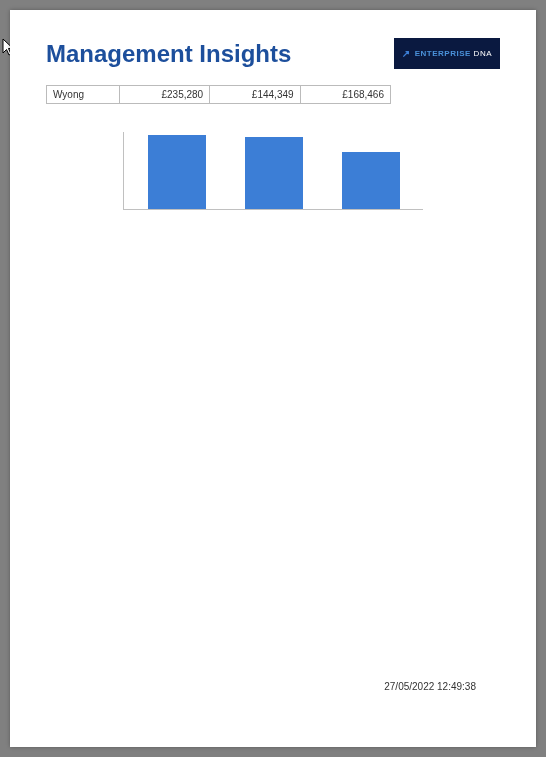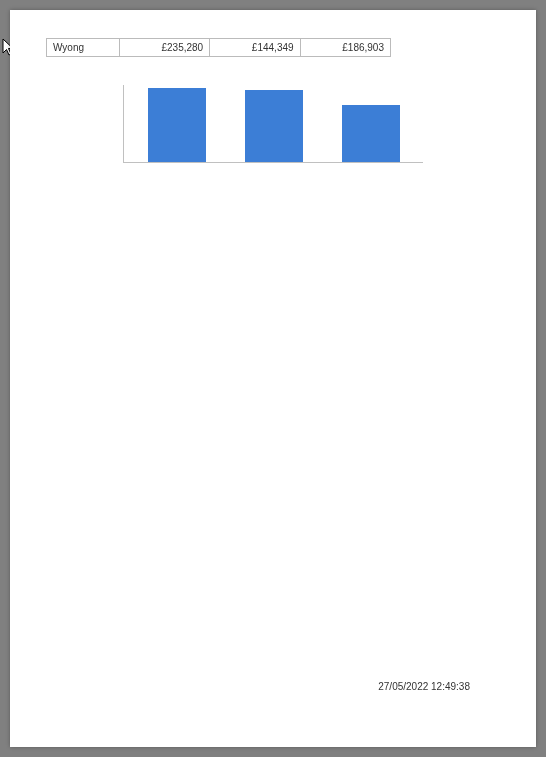--- a/index.html
+++ b/index.html
@@ -74,47 +74,57 @@
       justify-content: space-around;
       padding: 0 4px;
     }
     .bar {
       background: #3c7ed6;
       width: 58px;
     }
     .timestamp {
       position: absolute;
       bottom: 55px;
-      right: 66px;
+      right: 60px;
       font-size: 10px;
       color: #333;
     }
     .cursor {
       position: absolute;
       top: 38px;
       left: 2px;
       pointer-events: none;
     }
   </style>
 </head>
 <body>
 
 <svg class="cursor" width="16" height="20" viewBox="0 0 16 20">
   <path d="M1 1 L1 15 L4.5 11.5 L7 17 L9 16 L6.5 10.5 L11 10.5 Z" fill="white" stroke="black" stroke-width="1"></path>
 </svg>
 
 <div class="page">
+  <div class="header">
+    <div class="title">Management Insights</div>
+    <div class="logo">
+      <span class="logo-arrow">↗</span>
+      <span>
+        <span>ENTERPRISE</span>
+        <span class="logo-text-light">DNA</span>
+      </span>
+    </div>
+  </div>
 
   <table class="data">
     <tbody>
         <tr>
       <td>Wyong</td>
       <td>£235,280</td>
       <td>£144,349</td>
-      <td>£186,903</td>
+      <td>£168,466</td>
     </tr>
   </tbody>
     </table>
 
   <div class="chart-frame">
     <div class="bar" style="height:74px"></div>
     <div class="bar" style="height:72px"></div>
     <div class="bar" style="height:57px"></div>
   </div>
 

